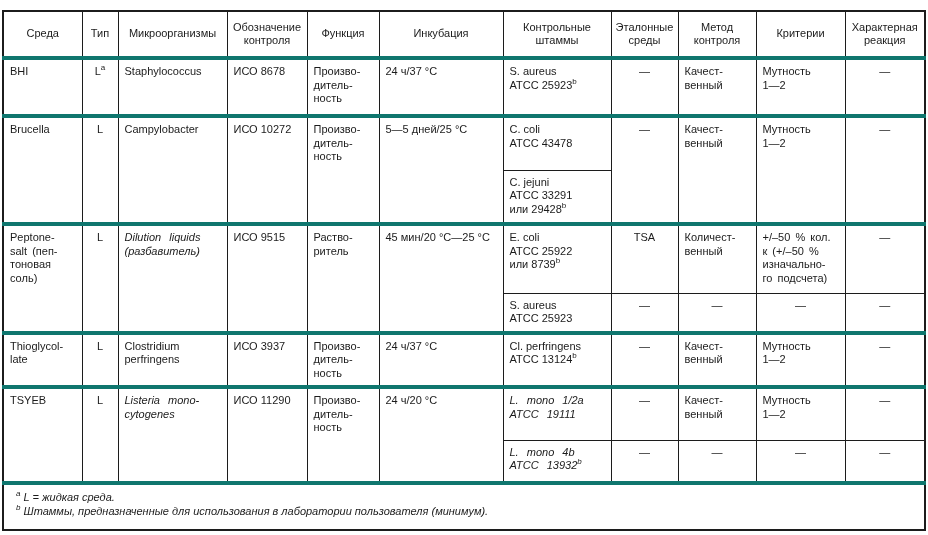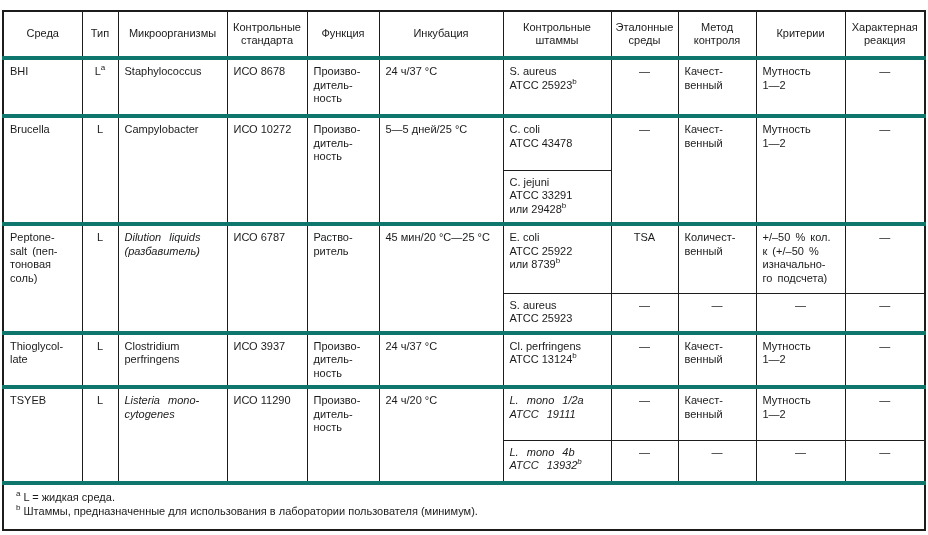--- a/index.html
+++ b/index.html
@@ -26,21 +26,21 @@
     overflow: hidden;
   }
   .qc th {
     text-align: center; vertical-align: middle;
     padding: 2px 3px;
     border-bottom: 2px solid #1c1c1c;
     white-space: normal;
   }
   .qc tr.mr > td { border-top: 4px solid #0f766e; }
   .qc td.c { text-align: center; }
-  .qc td.foot { border-top: 2px solid #1c1c1c; padding: 5px 12px; white-space: normal; }
+  .qc td.foot { border-top: 2px solid #1c1c1c; padding: 5px 12px; white-space: normal; font-style: italic; }
   .fline { font-size: 11px; line-height: 14px; white-space: pre-line; }
   sup { font-size: 8px; line-height: 0; vertical-align: super; }
   .jw  { word-spacing: 5px; font-style: italic; }
   .jw2 { word-spacing: 2px; }
 </style>
 </head>
 <body>
 
 <div class="page">
   <table class="qc">
@@ -55,21 +55,21 @@
         <col style="width:67px">
         <col style="width:78px">
         <col style="width:89px">
         <col style="width:80px">
     </colgroup>
     <thead>
       <tr style="height:47px">
         <th>Среда</th>
         <th>Тип</th>
         <th>Микроорганизмы</th>
-        <th>Контрольные стандарта</th>
+        <th>Обозначение контроля</th>
         <th>Функция</th>
         <th>Инкубация</th>
         <th>Контрольные штаммы</th>
         <th>Эталонные среды</th>
         <th>Метод контроля</th>
         <th>Критерии</th>
         <th>Характерная реакция</th>
       </tr>
     </thead>
     <tbody>
@@ -118,21 +118,21 @@
       </tr>
 
       <tr class="mr" style="height:69px">
         <td rowspan="2" class="jw2">Peptone-
 salt (пеп-
 тоновая
 соль)</td>
         <td rowspan="2" class="c">L</td>
         <td rowspan="2" class="jw">Dilution liquids
 (разбавитель)</td>
-        <td rowspan="2">ИСО 6787</td>
+        <td rowspan="2">ИСО 9515</td>
         <td rowspan="2">Раство-
 ритель</td>
         <td rowspan="2">45 мин/20 °C—25 °C</td>
         <td><span>E. coli
 ATCC 25922
 или 8739</span><sup>b</sup></td>
         <td class="c">TSA</td>
         <td>Количест-
 венный</td>
         <td class="jw2">+/–50 % кол.

